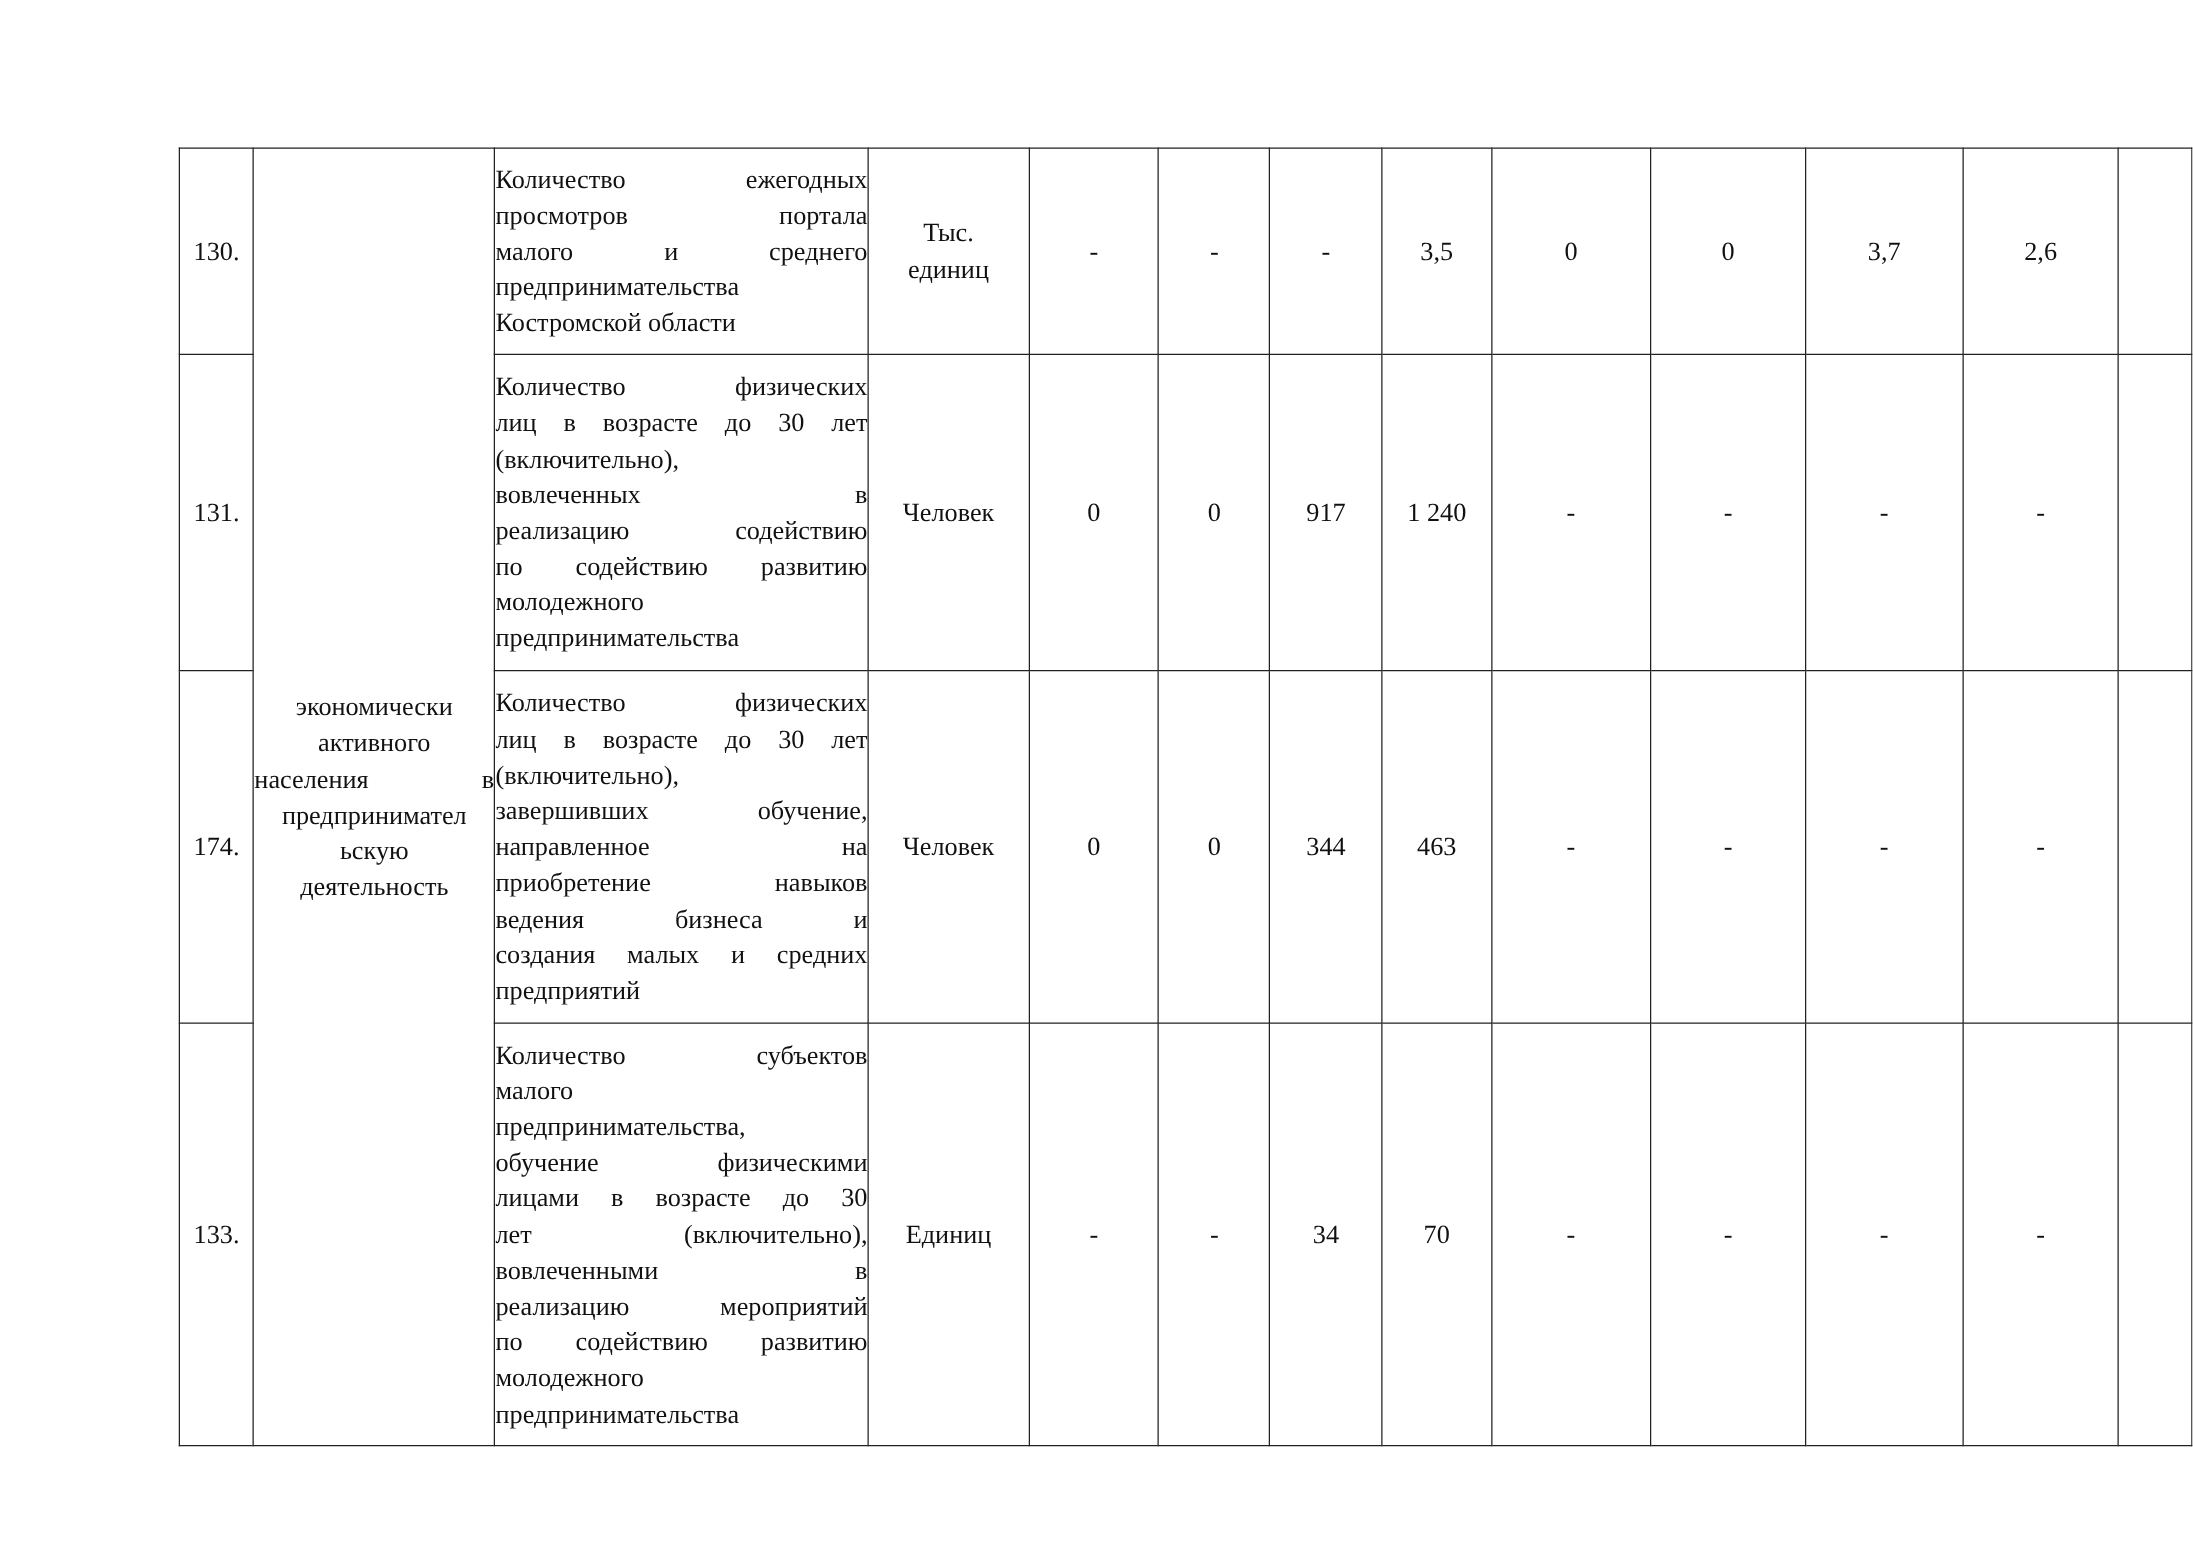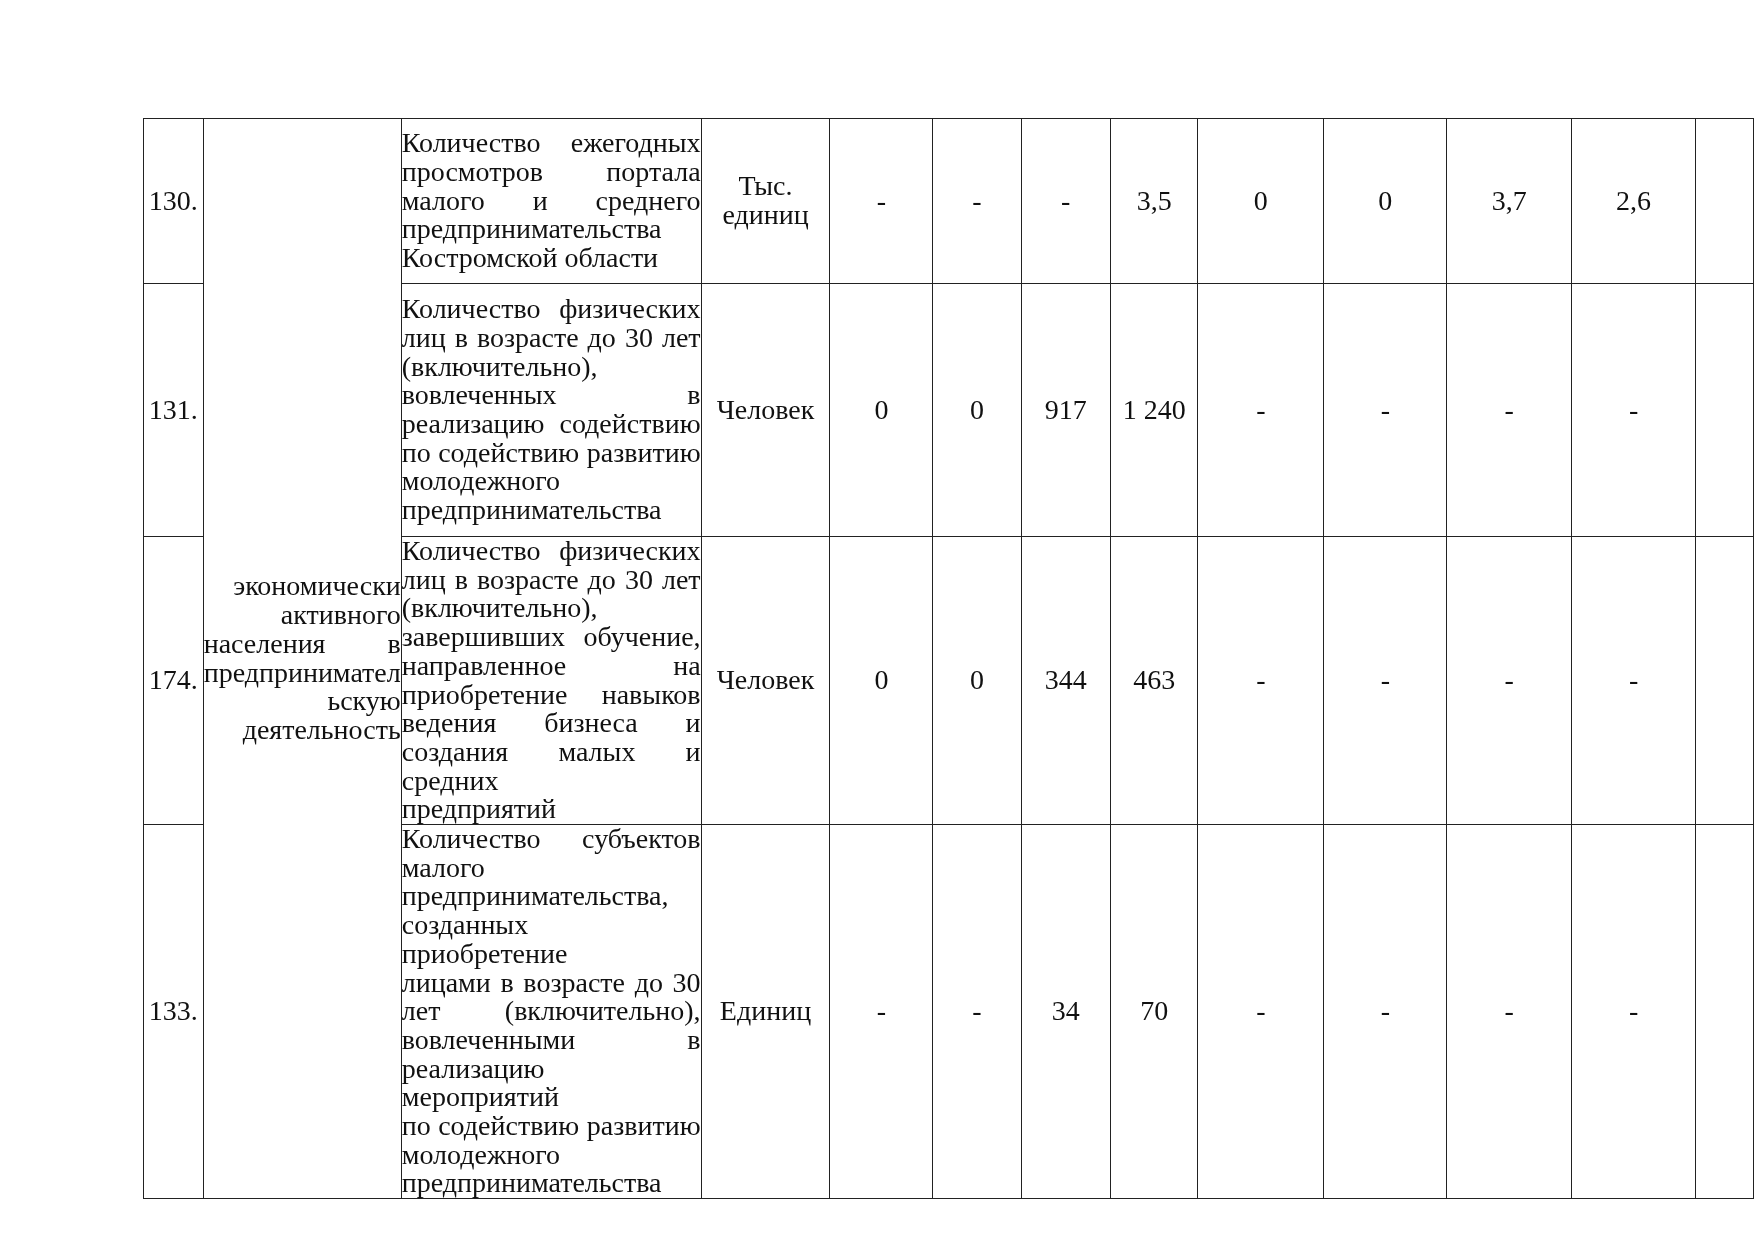--- a/index.html
+++ b/index.html
@@ -1,26 +1,26 @@
 <!DOCTYPE html>
 <html><head>
 <meta charset="utf-8">
 <style>
   html, body { margin: 0; padding: 0; background: #ffffff; }
   body { width: 1754px; height: 1240px; position: relative; overflow: hidden;
          font-family: "Liberation Serif", serif; color: #111; }
   .page { position: absolute; left: 0; top: 0; width: 1754px; height: 1240px; }
   table.grid { position: absolute; left: 143px; top: 118px; border-collapse: collapse; table-layout: fixed; }
   table.grid td { border: 1.5px solid #222; padding: 0; vertical-align: middle; text-align: center;
-                  font-size: 28px; line-height: 28.7px; }
+                  font-size: 21px; line-height: 28.7px; }
   td.num { text-align: center; }
   td.group { vertical-align: top; text-align: justify; padding: 10px 6px 0 6px; margin-top: 28px; }
   td.desc { text-align: justify; text-align-last: left; padding: 0 6px 0 6px; }
   .just { text-align: justify; text-align-last: justify; display: block; }
-  .last { text-align: right; display: block; }
+  .last { text-align: center; display: block; }
   td.unit { line-height: 28.7px; }
 </style>
 </head>
 <body>
 
 <div class="page">
   <table class="grid">
     <colgroup>
       <col style="width:60px">
         <col style="width:194px">
@@ -118,21 +118,21 @@
           <td>-</td>
           <td>-</td>
           <td></td>
         </tr>
         <tr style="height: 338px;">
           <td class="num">133.</td>
           <td class="desc">
             <span class="just">Количество субъектов</span>
             <span class="last">малого</span>
             <span class="last">предпринимательства,</span>
-            <span class="just">созданных приобретение</span>
+            <span class="just">обучение физическими</span>
             <span class="just">лицами в возрасте до 30</span>
             <span class="just">лет (включительно),</span>
             <span class="just">вовлеченными в</span>
             <span class="just">реализацию мероприятий</span>
             <span class="just">по содействию развитию</span>
             <span class="last">молодежного</span>
             <span class="last">предпринимательства</span>
           </td>
           <td class="unit">
             <div>Единиц</div>

